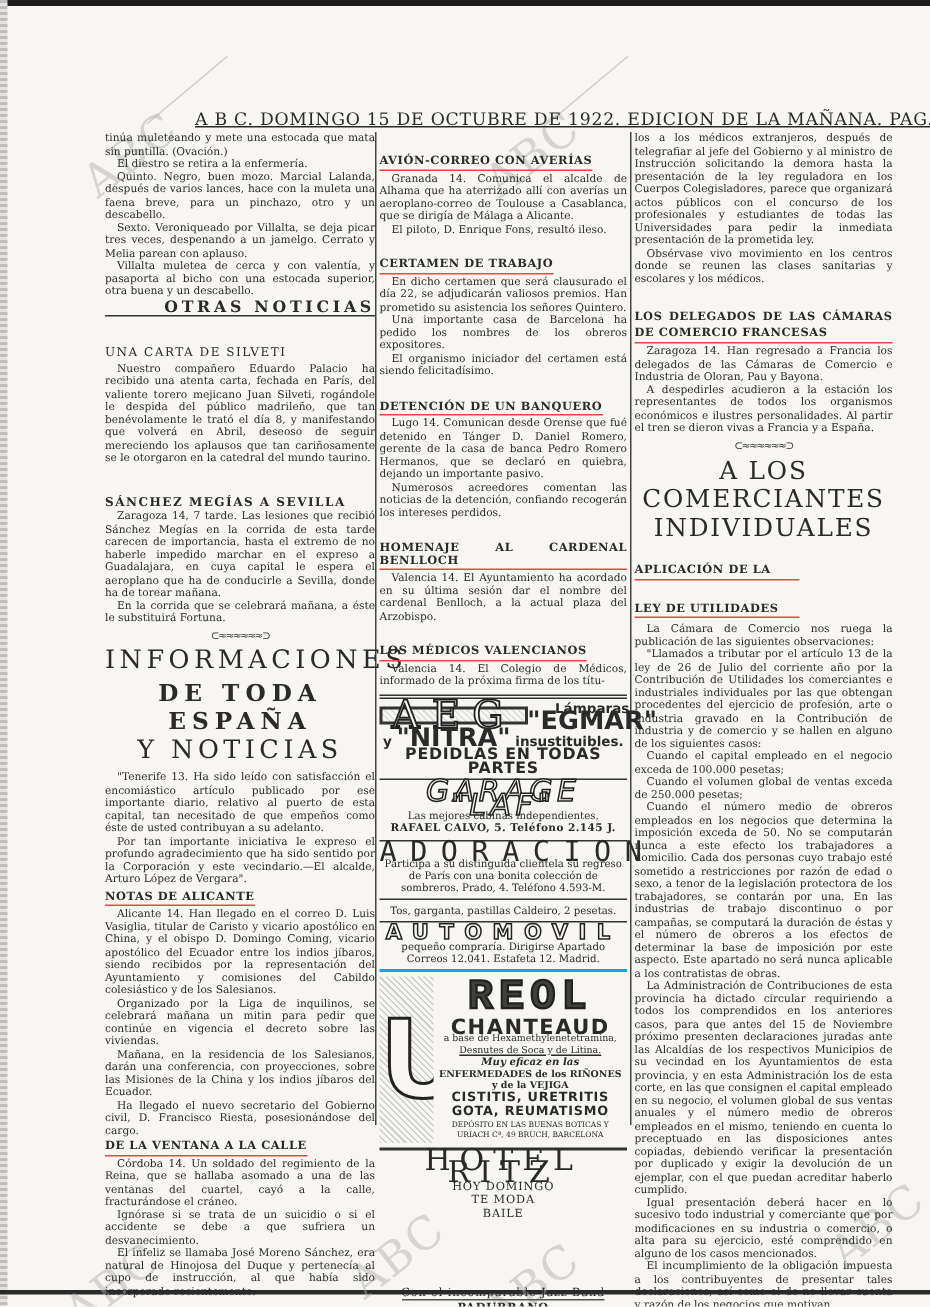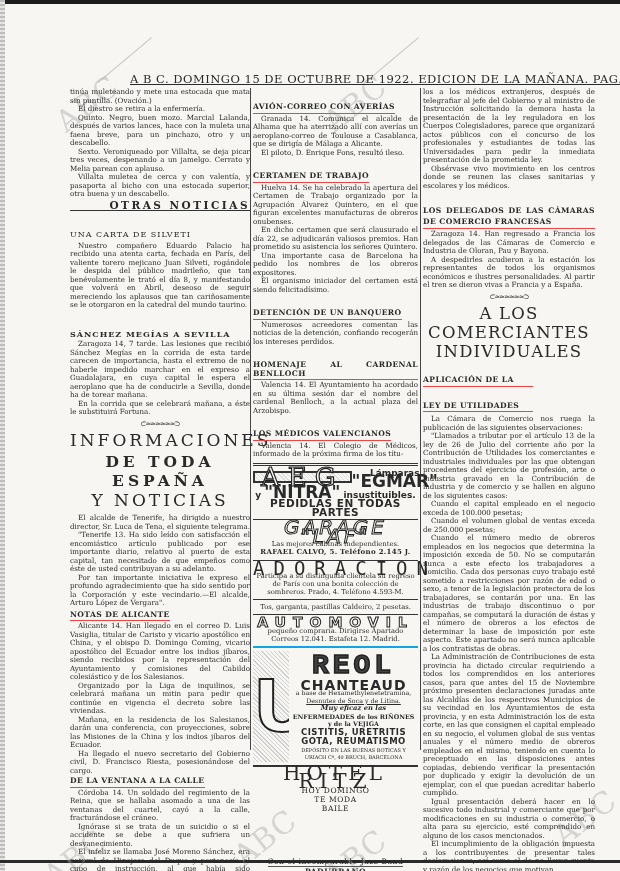--- a/index.html
+++ b/index.html
@@ -87,21 +87,20 @@
 
   <div class="hd-c" style="font-weight:bold;">SÁNCHEZ MEGÍAS A SEVILLA</div>
   <p>Zaragoza 14, 7 tarde. Las lesiones que recibió Sánchez Megías en la corrida de esta tarde carecen de importancia, hasta el extremo de no haberle impedido marchar en el expreso a Guadalajara, en cuya capital le espera el aeroplano que ha de conducirle a Sevilla, donde ha de torear mañana.</p>
   <p>En la corrida que se celebrará mañana, a éste le substituirá Fortuna.</p>
 
   <div class="orn">⊂≈≈≈≈≈≈⊃</div>
 
   <div class="big-title">INFORMACIONES</div>
   <div class="big-title sm" style="margin-top:-2px;">DE TODA ESPAÑA</div>
   <div class="big-title" style="margin-top:-3px;">Y NOTICIAS</div>
-  <p>El alcalde de Tenerife, ha dirigido a nuestro director, Sr. Luca de Tena, el siguiente telegrama.</p>
   <p>"Tenerife 13. Ha sido leído con satisfacción el encomiástico artículo publicado por ese importante diario, relativo al puerto de esta capital, tan necesitado de que empeños como éste de usted contribuyan a su adelanto.</p>
   <p>Por tan importante iniciativa le expreso el profundo agradecimiento que ha sido sentido por la Corporación y este vecindario.—El alcalde, Arturo López de Vergara".</p>
 
   <div class="hd" style="margin-top:3px;">NOTAS DE ALICANTE</div>
   <p>Alicante 14. Han llegado en el correo D. Luis Vasiglia, titular de Caristo y vicario apostólico en China, y el obispo D. Domingo Coming, vicario apostólico del Ecuador entre los indios jíbaros, siendo recibidos por la representación del Ayuntamiento y comisiones del Cabildo colesiástico y de los Salesianos.</p>
   <p>Organizado por la Liga de inquilinos, se celebrará mañana un mitin para pedir que continúe en vigencia el decreto sobre las viviendas.</p>
   <p>Mañana, en la residencia de los Salesianos, darán una conferencia, con proyecciones, sobre las Misiones de la China y los indios jíbaros del Ecuador.</p>
   <p>Ha llegado el nuevo secretario del Gobierno civil, D. Francisco Riesta, posesionándose del cargo.</p>
 
   <div class="hd" style="margin-top:2px;">DE LA VENTANA A LA CALLE</div>
@@ -109,26 +108,26 @@
   <p>Ignórase si se trata de un suicidio o si el accidente se debe a que sufriera un desvanecimiento.</p>
   <p>El infeliz se llamaba José Moreno Sánchez, era natural de Hinojosa del Duque y pertenecía al cupo de instrucción, al que había sido incorporado recientemente.</p>
 </div>
 
 <div class="col col-mid">
   <div class="hd">AVIÓN-CORREO CON AVERÍAS</div>
   <p>Granada 14. Comunica el alcalde de Alhama que ha aterrizado allí con averías un aeroplano-correo de Toulouse a Casablanca, que se dirigía de Málaga a Alicante.</p>
   <p>El piloto, D. Enrique Fons, resultó ileso.</p>
 
   <div class="hd">CERTAMEN DE TRABAJO</div>
-  <p>Huelva 14. Se ha celebrado la apertura del Certamen de Trabajo organizado por la Agrupación Álvarez Quintero, en el que figuran excelentes manufacturas de obreros onubenses.</p>
   <p>En dicho certamen que será clausurado el día 22, se adjudicarán valiosos premios. Han prometido su asistencia los señores Quintero.</p>
   <p>Una importante casa de Barcelona ha pedido los nombres de los obreros expositores.</p>
   <p>El organismo iniciador del certamen está siendo felicitadísimo.</p>
 
   <div class="hd">DETENCIÓN DE UN BANQUERO</div>
+  <p>Lugo 14. Comunican desde Orense que fué detenido en Tánger D. Daniel Romero, gerente de la casa de banca Pedro Romero Hermanos, que se declaró en quiebra, dejando un importante pasivo.</p>
   <p>Numerosos acreedores comentan las noticias de la detención, confiando recogerán los intereses perdidos.</p>
 
   <div class="hd">HOMENAJE AL CARDENAL BENLLOCH</div>
   <p>Valencia 14. El Ayuntamiento ha acordado en su última sesión dar el nombre del cardenal Benlloch, a la actual plaza del Arzobispo.</p>
 
   <div class="hd">LOS MÉDICOS VALENCIANOS</div>
   <p>Valencia 14. El Colegio de Médicos, informado de la próxima firma de los títu-</p>
 
   
   <div class="ad ad-top-rule">

